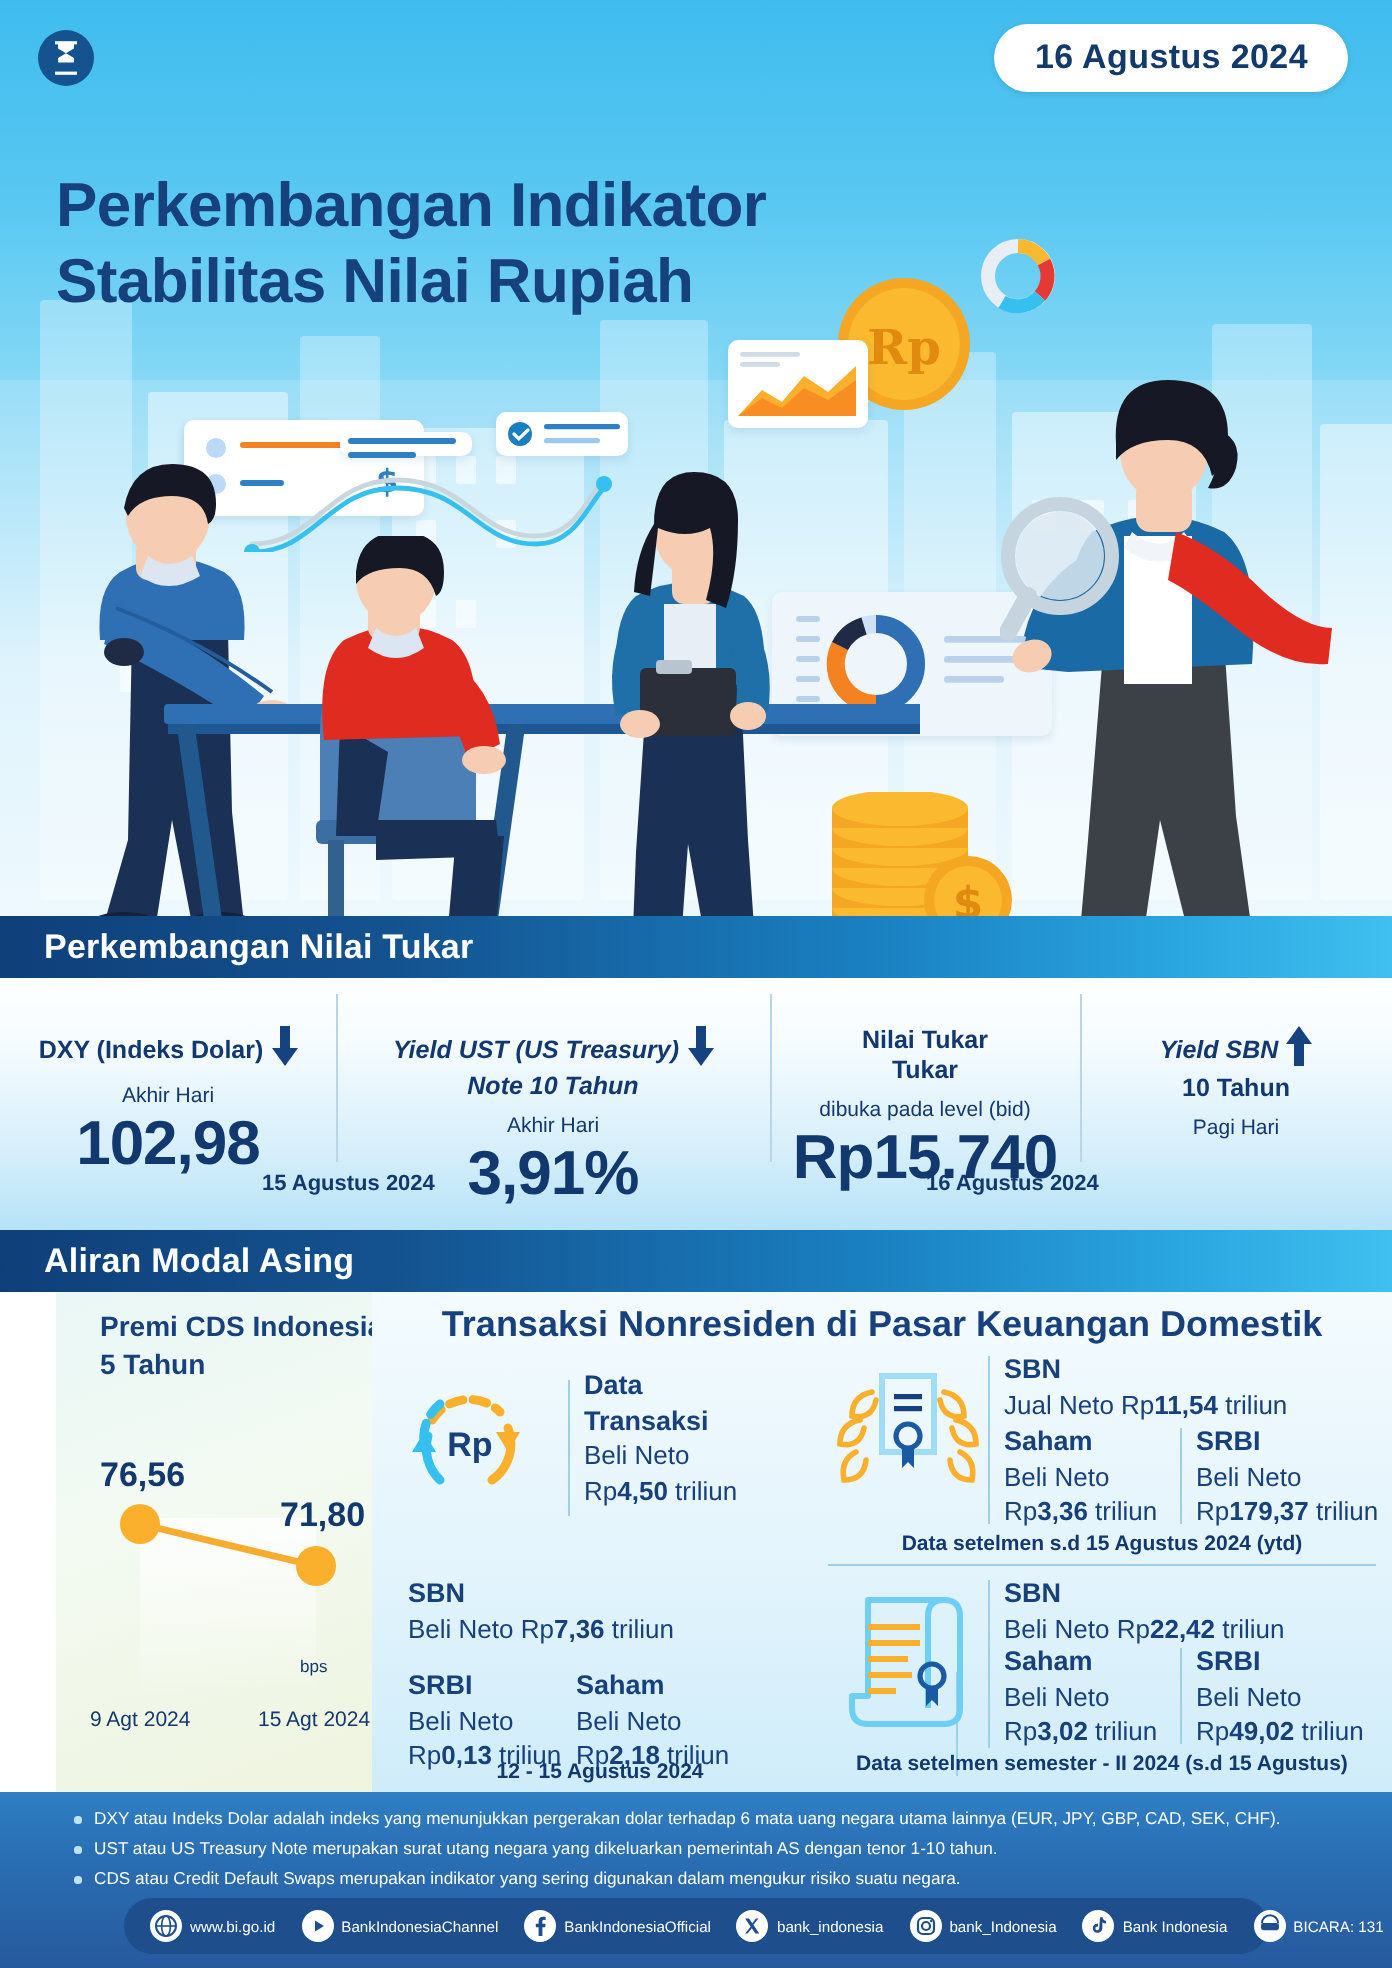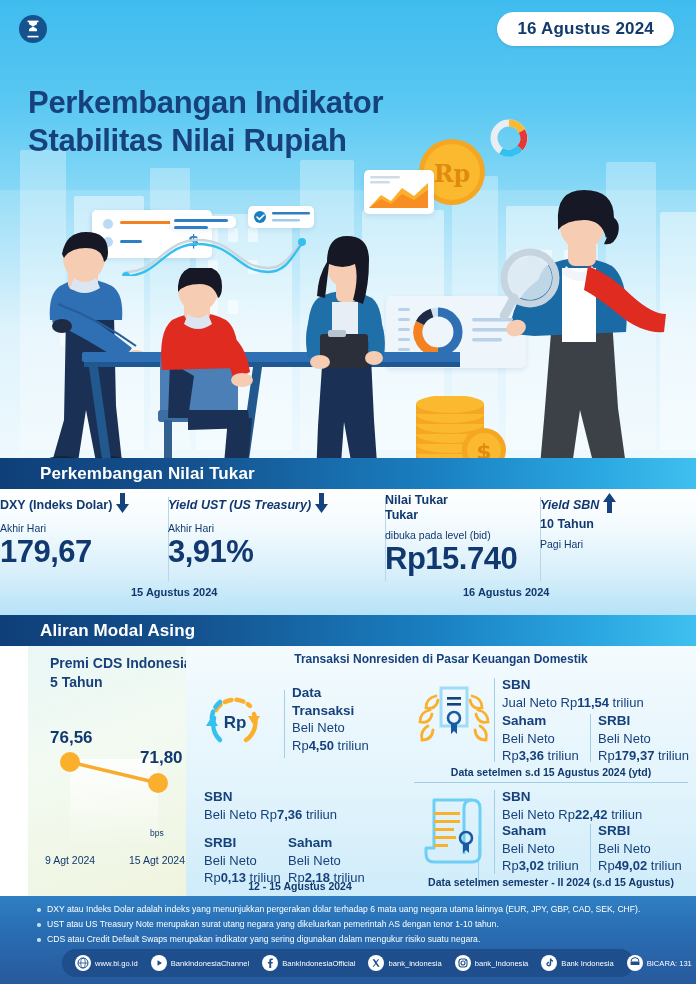--- a/index.html
+++ b/index.html
@@ -31,27 +31,27 @@
 
   
   .ill{position:absolute;}
   .coin{border-radius:50%;}
   .card-w{position:absolute;background:#fff;border-radius:5px;box-shadow:0 2px 5px rgba(40,90,140,.12);}
 
   
   .secbar{position:absolute;left:0;width:696px;height:31px;
     background:linear-gradient(90deg,#0f3f79 0%,#14528f 28%,#1a7fc0 62%,#2aa6e0 85%,#3fc0ef 100%);
     display:flex;align-items:center;}
-  .secbar span{color:#fff;font-size:17px;font-weight:bold;padding-left:22px;letter-spacing:.1px;margin-left:18px;}
+  .secbar span{color:#fff;font-size:17px;font-weight:bold;padding-left:22px;letter-spacing:.1px;}
 
   
   .fx{position:absolute;left:0;top:489px;width:696px;height:126px;
     background:linear-gradient(180deg,#ffffff 0%,#f4fbfe 28%,#d5eefa 70%,#b6e2f7 100%);}
   .fxcols{position:absolute;left:0;top:0;width:696px;height:92px;display:flex;}
-  .fxcol{position:relative;box-sizing:border-box;padding-top:4px;text-align:left;}
+  .fxcol{position:relative;box-sizing:border-box;padding-top:24px;text-align:center;}
   .fxdiv{position:absolute;top:8px;width:1px;height:84px;background:#b9d6e8;}
   .fxlab{font-size:12.5px;font-weight:bold;color:#12396f;line-height:1.22;}
   .fxlab .it{font-style:italic;}
   .fxsub{font-size:10.5px;color:#12396f;margin-top:5px;font-weight:normal;}
   .fxval{font-size:31px;font-weight:bold;color:#12396f;line-height:1;margin-top:2px;letter-spacing:-.5px;}
   .arw{display:inline-block;vertical-align:-4px;margin-left:4px;}
   .fxdate{position:absolute;font-size:11px;font-weight:bold;color:#12396f;}
 
   
   .flows{position:absolute;left:0;top:646px;width:696px;height:250px;}
@@ -59,21 +59,21 @@
     background:linear-gradient(160deg,#e9f7f6 0%,#f3faf2 40%,#eef4dd 100%);margin-left:28px;}
   .cdsttl{position:absolute;left:22px;top:8px;font-size:14px;font-weight:bold;color:#16417c;line-height:1.35;}
   .cdsnum{position:absolute;font-size:17px;font-weight:bold;color:#12396f;}
   .dot{position:absolute;width:20px;height:20px;border-radius:50%;background:#fbb02d;}
   .cdsax{position:absolute;font-size:10.5px;color:#12396f;font-weight:normal;}
   .bps{position:absolute;font-size:8.5px;color:#12396f;}
 
   .nonres{position:absolute;left:186px;top:0;width:510px;height:250px;
     background:linear-gradient(180deg,#f4fbfe 0%,#e3f4fc 55%,#cfecfa 100%);}
   .nrttl{position:absolute;left:0;top:6px;width:510px;text-align:center;
-    font-size:12px;font-weight:bold;color:#16417c;}
+    font-size:18px;font-weight:bold;color:#16417c;}
 
   .dtbox{position:absolute;left:12px;top:36px;width:198px;height:82px;}
   .sbnbox{position:absolute;left:18px;top:142px;width:196px;}
   .lbl{font-size:13.5px;font-weight:bold;color:#16417c;line-height:1.3;}
   .txt{font-size:13px;color:#16417c;line-height:1.34;}
   .txt b{font-weight:bold;}
   .vdiv{position:absolute;width:1px;background:#9fd0e8;}
   .caption{position:absolute;font-size:10.5px;font-weight:bold;color:#12396f;text-align:center;}
 
   .rcard{position:absolute;left:228px;width:274px;box-sizing:border-box;}
@@ -324,27 +324,28 @@
     <div class="fxdiv" style="left:385px;"></div>
     <div class="fxdiv" style="left:540px;"></div>
 
     <div class="fxcols">
 
       <div class="fxcol" style="width:168px;">
         <div class="fxlab"><span>DXY (Indeks Dolar)</span><span class="arw"><svg width="13" height="20" viewBox="0 0 13 20">
                 <path d="M4 0 h5 v11 h4 L6.5 20 L0 11 h4 Z" fill="#14437f"></path>
               </svg></span></div>
         <div class="fxsub">Akhir Hari</div>
-        <div class="fxval">179,67</div>
+        <div class="fxval">102,98</div>
       </div>
 
       <div class="fxcol" style="width:217px;">
         <div class="fxlab"><span class="it">Yield UST (US Treasury)</span><span class="arw"><svg width="13" height="20" viewBox="0 0 13 20">
                 <path d="M4 0 h5 v11 h4 L6.5 20 L0 11 h4 Z" fill="#14437f"></path>
               </svg></span></div>
+        <div class="fxlab" style="margin-top:-1px;"><span class="it">Note 10 Tahun</span></div>
         <div class="fxsub">Akhir Hari</div>
         <div class="fxval">3,91%</div>
       </div>
 
       <div class="fxcol" style="width:155px;">
         <div class="fxlab">Nilai Tukar</div>
         <div class="fxlab">Tukar</div>
         <div class="fxsub">dibuka pada level (bid)</div>
         <div class="fxval">Rp15.740</div>
       </div>

